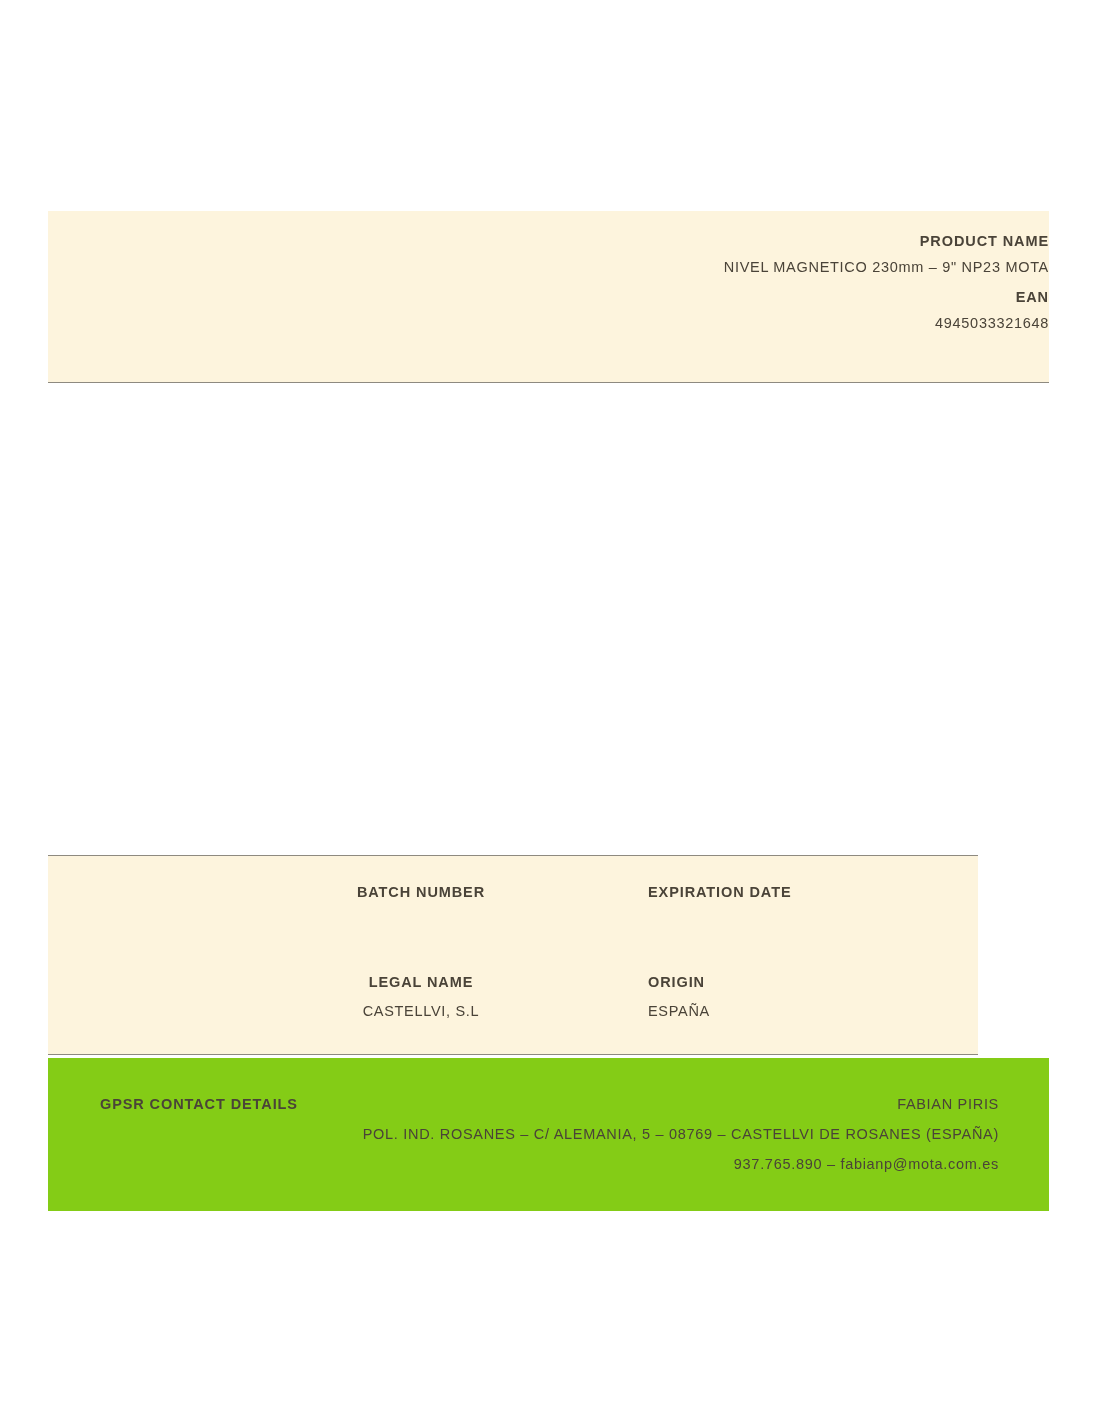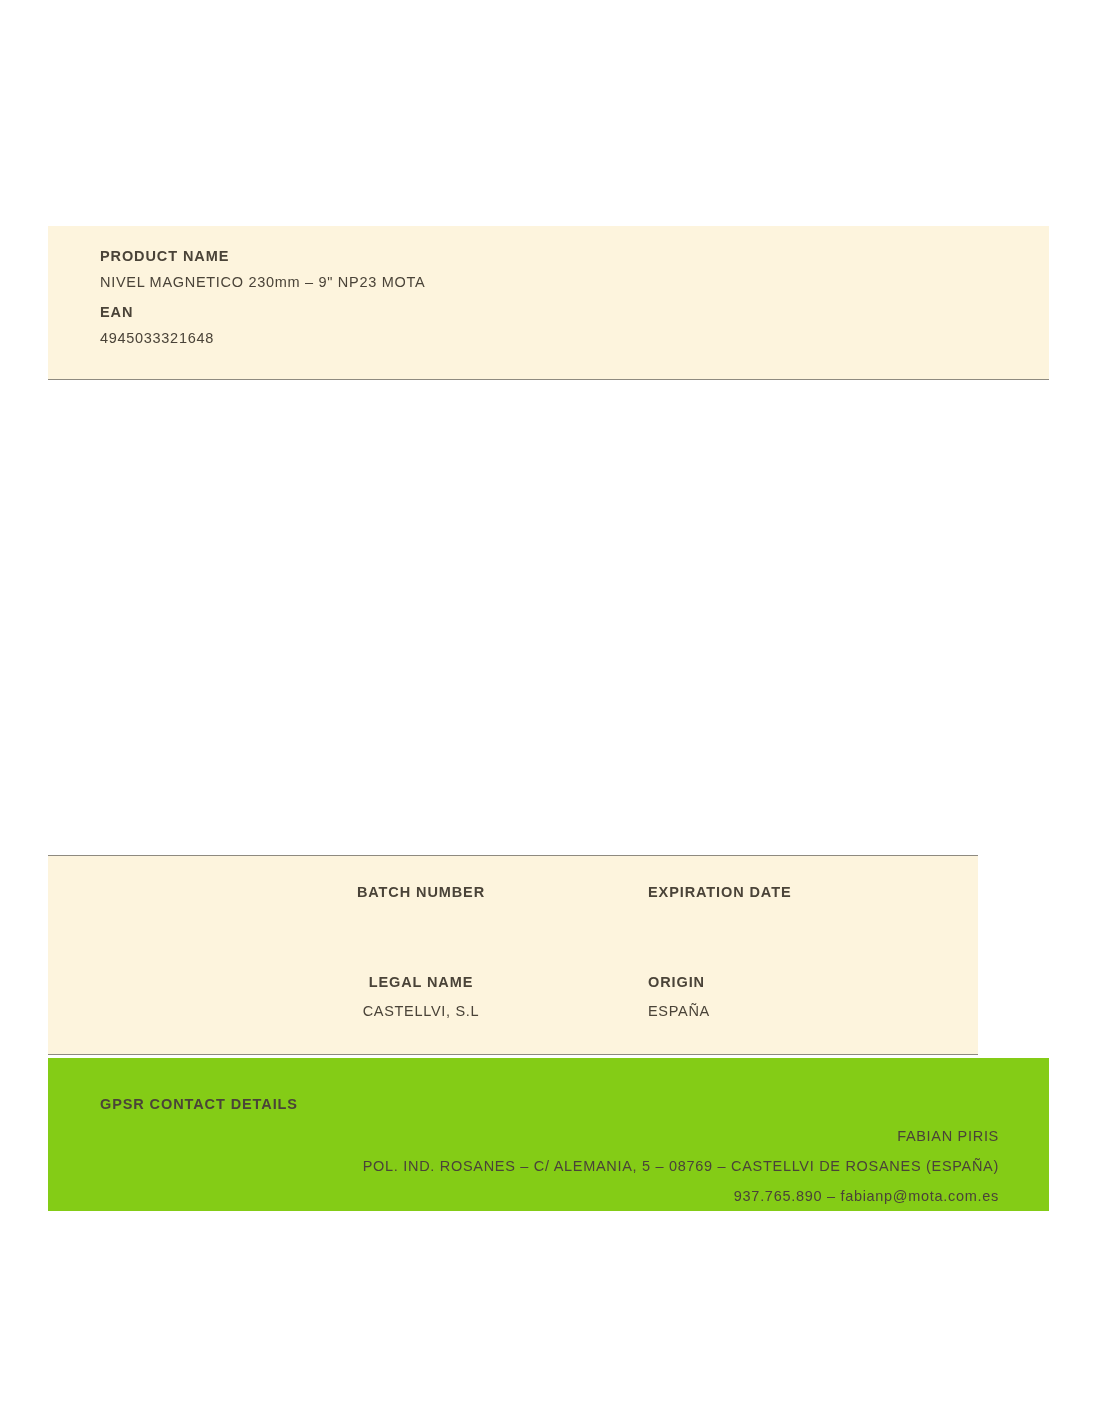--- a/index.html
+++ b/index.html
@@ -21,28 +21,29 @@
     top: 0;
     width: 1100px;
     height: 1422px;
     background: #ffffff;
   }
 
   
   .product-block {
     position: absolute;
     left: 48px;
-    top: 226px;
+    top: 211px;
     width: 1001px;
     background: #fdf4dd;
     border-bottom: 1px solid #8d8madd;
     border-bottom: 1px solid #8e8a80;
     padding: 0;
     box-sizing: border-box;
-    height: 154px;
+    height: 172px;
+    text-align: right;
   }
 
   .product-inner {
     padding: 22px 0 0 52px;
   }
 
   .field-label {
     font-size: 14.5px;
     font-weight: bold;
     letter-spacing: 0.9px;
@@ -131,21 +132,20 @@
     font-weight: bold;
     letter-spacing: 0.9px;
     color: #4a4338;
   }
 
   .gpsr-lines {
     position: absolute;
     right: 50px;
     top: 38px;
     text-align: right;
-    margin-top: 32px;
   }
 
   .gpsr-line {
     font-size: 14.5px;
     letter-spacing: 0.7px;
     color: #4a4338;
     margin: 0 0 14px 0;
     white-space: nowrap;
   }
 

